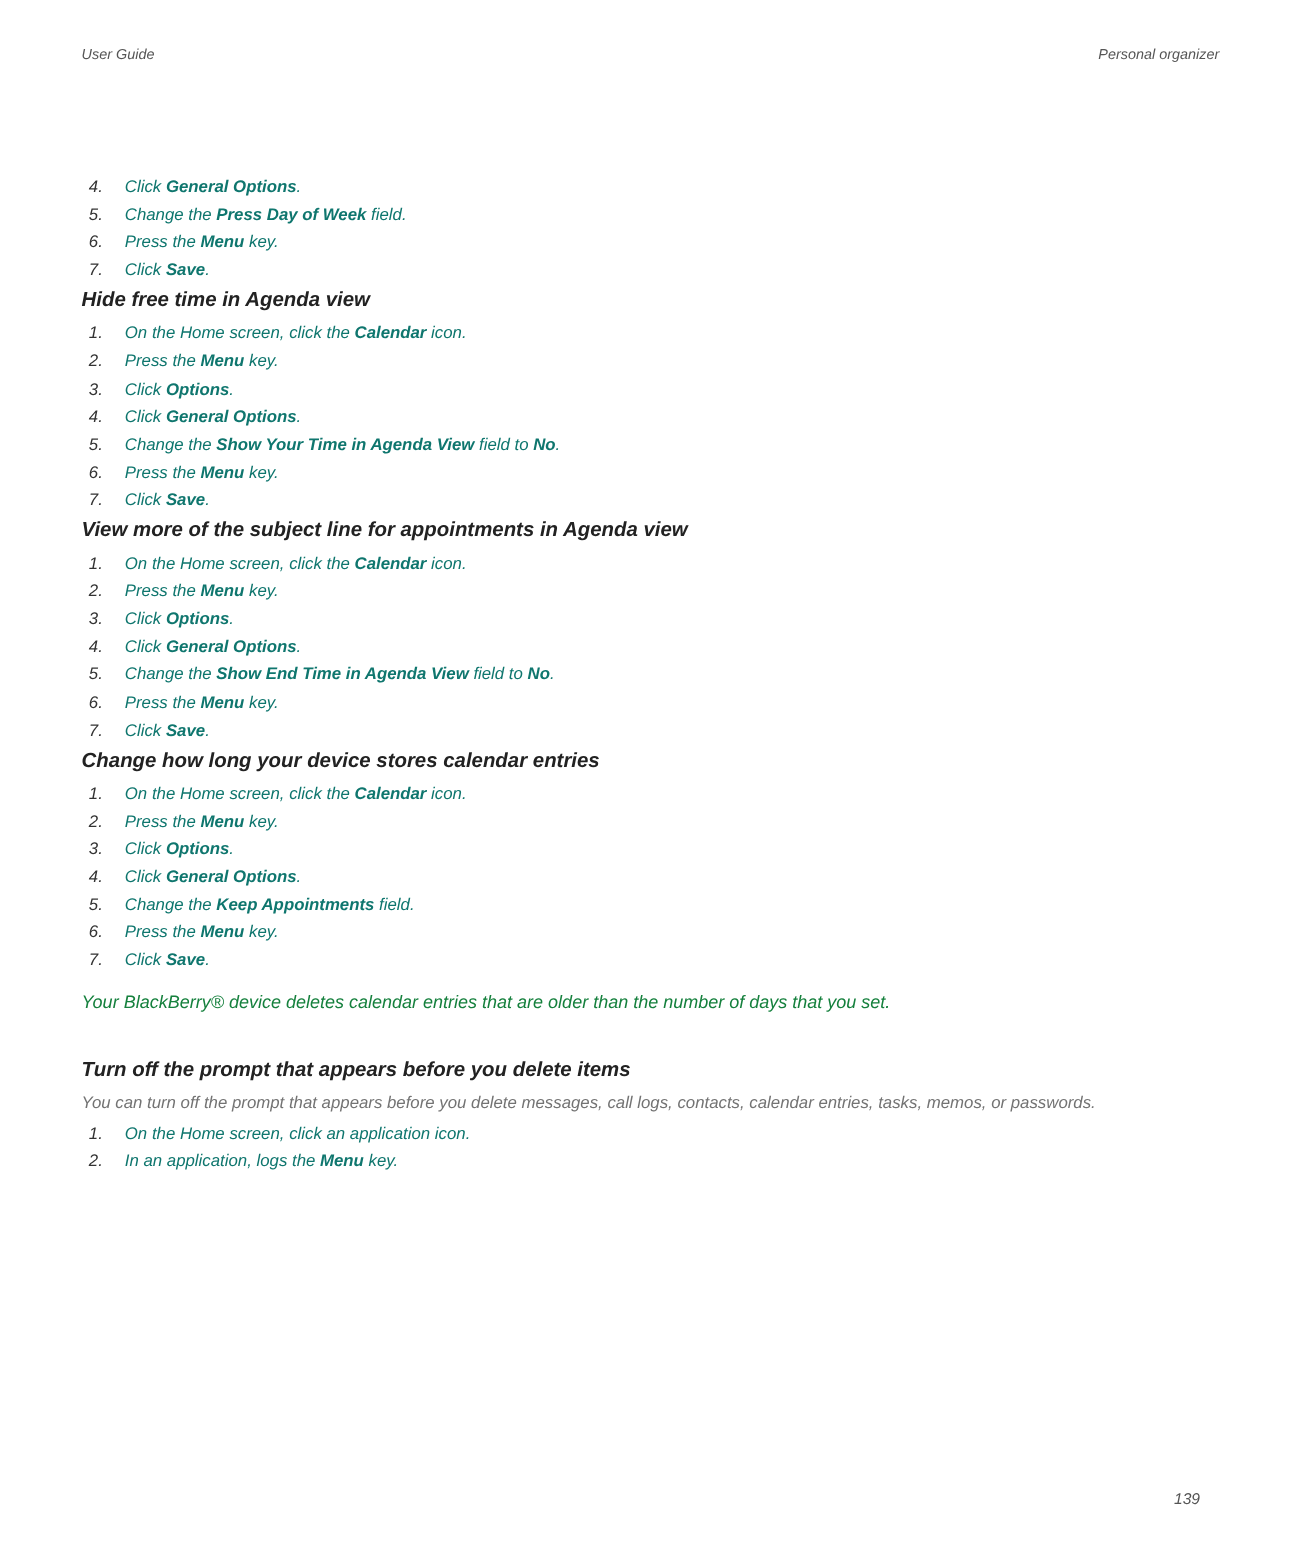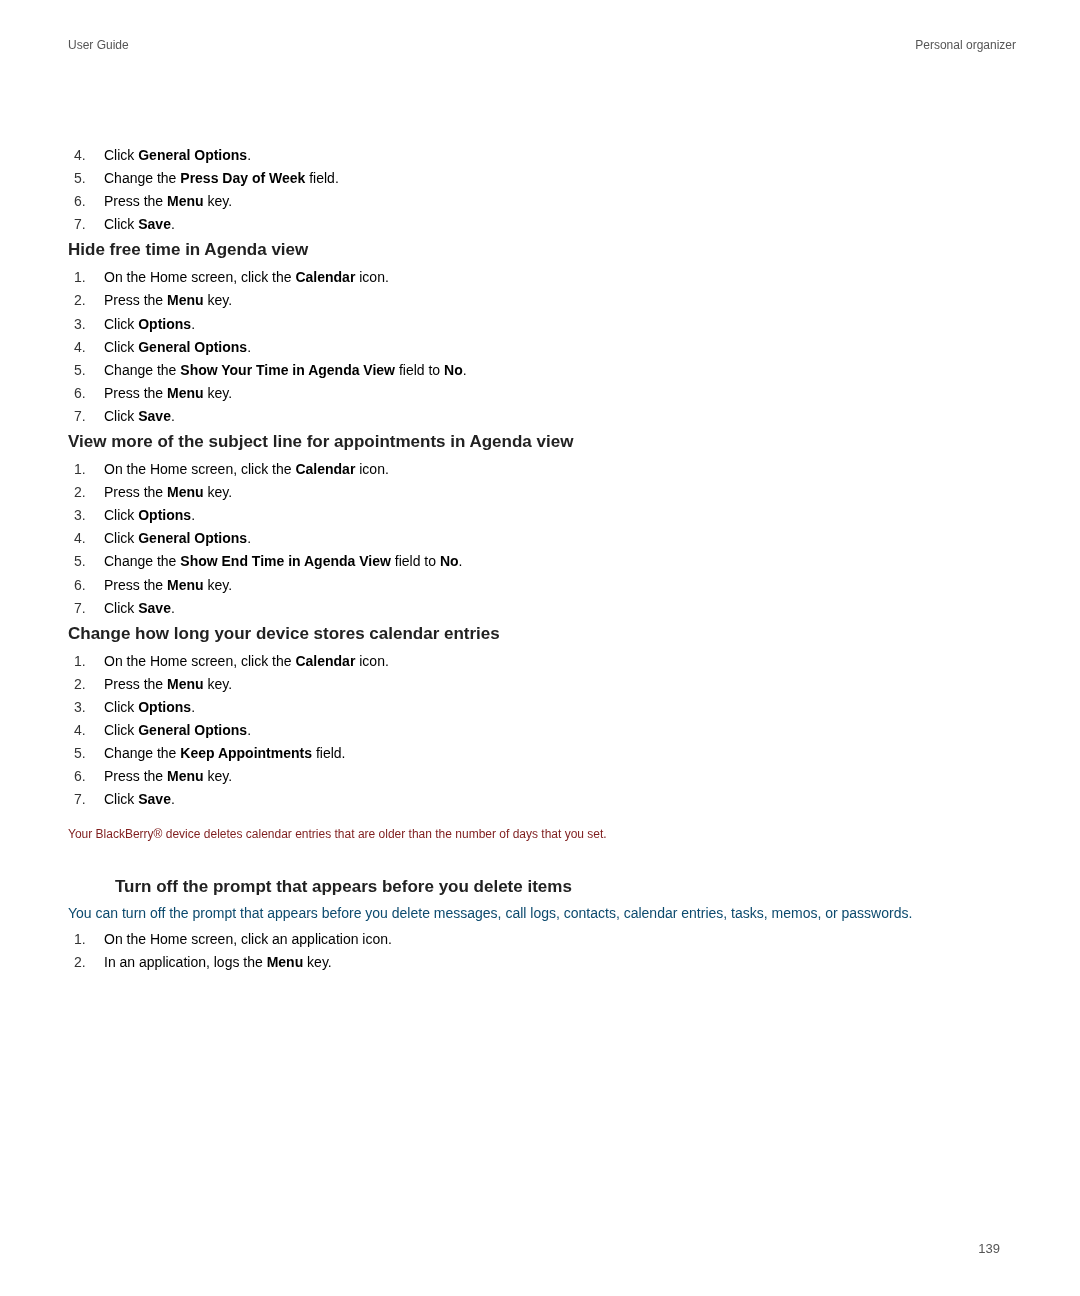--- a/index.html
+++ b/index.html
@@ -12,66 +12,67 @@
     width: 1080px;
     height: 1296px;
     position: relative;
     box-sizing: border-box;
   }
   .page {
     padding: 38px 64px 40px 68px;
     box-sizing: border-box;
     height: 100%;
     position: relative;
+    font-style: italic;
   }
   .header {
     display: flex;
     justify-content: space-between;
     font-size: 12px;
     color: #555;
     margin-bottom: 92px;
   }
   .section-heading {
     font-size: 17px;
     font-weight: bold;
     color: #222;
     margin-bottom: 6px;
   }
   .intro {
     font-size: 14px;
-    color: #0c4a6e;
+    color: #737373;
     margin: 4px 0 4px 0;
     line-height: 1.5;
   }
   ol.steps {
     margin: 2px 0 4px 0;
     padding-left: 0;
     list-style: none;
     counter-reset: step;
   }
   ol.steps li {
     counter-increment: step;
     padding-left: 36px;
     position: relative;
     line-height: 1.65;
     font-size: 14px;
-    color: #000000;
+    color: #0f766e;
   }
   ol.steps li::before {
     content: counter(step) ".";
     position: absolute;
     left: 6px;
     top: 0;
     font-size: 14px;
     color: #333;
   }
   .b { font-weight: bold; }
   .para {
-    font-size: 12px;
-    color: #7f1d1d;
+    font-size: 15px;
+    color: #15803d;
     line-height: 1.5;
     margin: 14px 0 0 0;
   }
   .page-number {
     position: absolute;
     bottom: 40px;
     right: 80px;
     font-size: 13px;
     color: #555;
   }
@@ -120,21 +121,21 @@
     <li><span>On the Home screen, click the </span><span class="b">Calendar</span><span> icon.</span></li>
     <li><span>Press the </span><span class="b">Menu</span><span> key.</span></li>
     <li><span>Click </span><span class="b">Options</span><span>.</span></li>
     <li><span>Click </span><span class="b">General Options</span><span>.</span></li>
     <li><span>Change the </span><span class="b">Keep Appointments</span><span> field.</span></li>
     <li><span>Press the </span><span class="b">Menu</span><span> key.</span></li>
     <li><span>Click </span><span class="b">Save</span><span>.</span></li>
   </ol>
   <div class="para">Your BlackBerry® device deletes calendar entries that are older than the number of days that you set.</div>
 
-  <div class="section-heading" style="margin-top:34px;margin-left:47px;">Turn off the prompt that appears before you delete items</div>
+  <div class="section-heading" style="margin-top:34px;">Turn off the prompt that appears before you delete items</div>
   <div class="intro">You can turn off the prompt that appears before you delete messages, call logs, contacts, calendar entries, tasks, memos, or passwords.</div>
   <ol class="steps">
     <li><span>On the Home screen, click an application icon.</span><span class="b"></span><span></span></li>
     <li><span>In an application, logs the </span><span class="b">Menu</span><span> key.</span></li>
   </ol>
 
   <div class="page-number">139</div>
 </div>
 
 </body></html>

